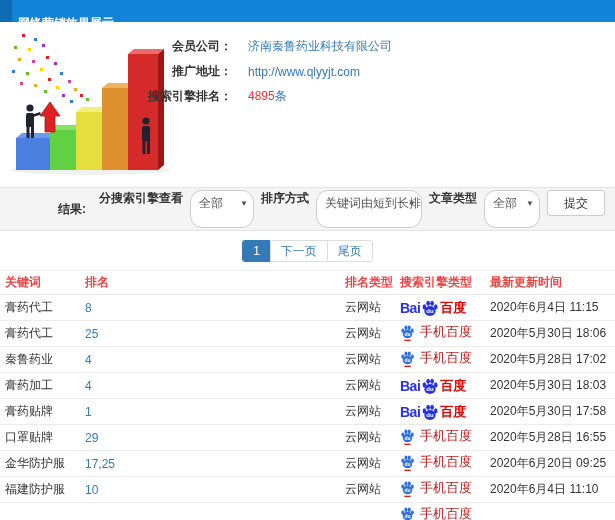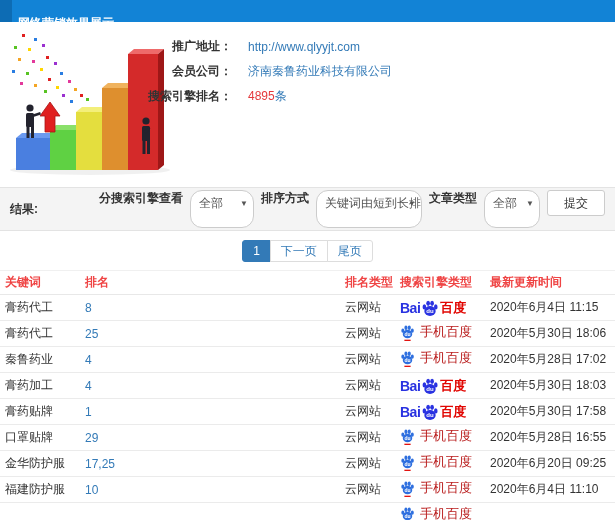--- a/index.html
+++ b/index.html
@@ -26,21 +26,21 @@
   .plain-value { color:#333; }
   .count-red { color:#e4393c; }
   .count-suffix { color:#337ab7; }
 
   
   .filter-bar {
     height:44px; background:#f4f4f4;
     border-top:1px solid #e3e3e3; border-bottom:1px solid #e3e3e3;
     display:flex; align-items:center; padding:0 10px;
   }
-  .result-label { font-weight:bold; }
+  .result-label { font-weight:bold;margin-left:48px; }
   .filter-controls { margin-left:auto; display:flex; align-items:flex-start; gap:7px; }
   .control-label { font-weight:bold; white-space:nowrap; }
   .fake-select {
     position:relative; height:38px; line-height:24px; background:#fff;
     border:1px solid #ccc; border-radius:12px; padding:0 16px 0 8px;
     color:#555; cursor:pointer; white-space:nowrap; overflow:hidden;
   }
   .fake-select .arrow { position:absolute; right:5px; top:0; line-height:26px; font-size:8px; color:#555; }
   .w-engine { width:64px; }
   .w-sort   { width:106px; }
@@ -157,26 +157,26 @@
       <circle cx="142" cy="93" r="3.6"></circle>
       <rect x="138" y="98" width="8" height="15" rx="1.5"></rect>
       <rect x="138.5" y="112" width="3" height="14"></rect>
       <rect x="143" y="112" width="3" height="14"></rect>
       <rect x="144" y="98.5" width="2.6" height="7" transform="rotate(38 144 99)"></rect>
     </g>
   </svg>
 
   <div class="info-fields">
     <div class="field-row">
+      <span class="field-label">会员公司：</span>
+      <a class="field-value link-value" href="#">济南秦鲁药业科技有限公司</a>
+    </div>
+    <div class="field-row">
       <span class="field-label">推广地址：</span>
       <a class="field-value link-value" href="#">http://www.qlyyjt.com</a>
-    </div>
-    <div class="field-row">
-      <span class="field-label">会员公司：</span>
-      <a class="field-value link-value" href="#">济南秦鲁药业科技有限公司</a>
     </div>
     <div class="field-row">
       <span class="field-label">搜索引擎排名：</span>
       <span class="field-value"><span class="count-red">4895</span><span class="count-suffix">条</span></span>
     </div>
   </div>
 </div>
 
 <div class="filter-bar">
   <span class="result-label">结果:</span>

